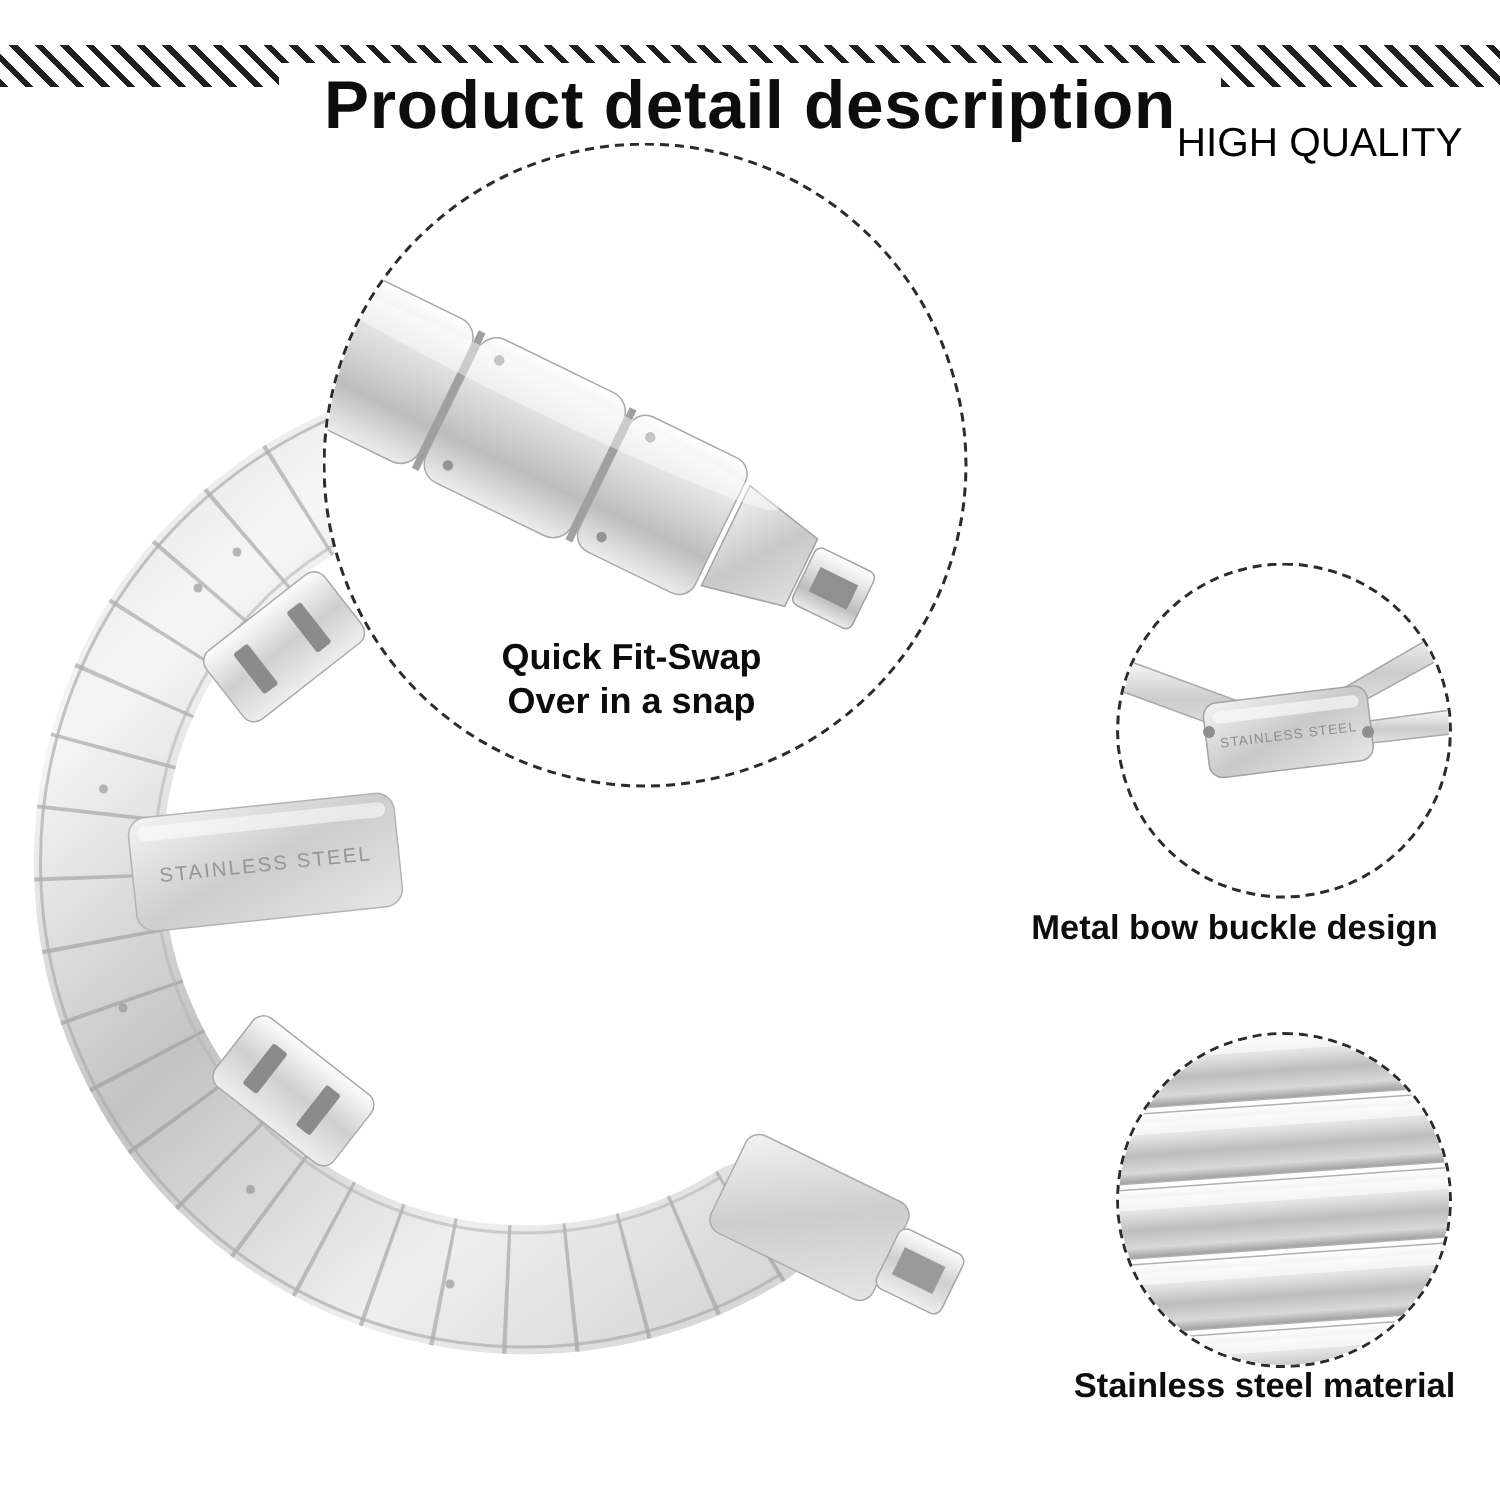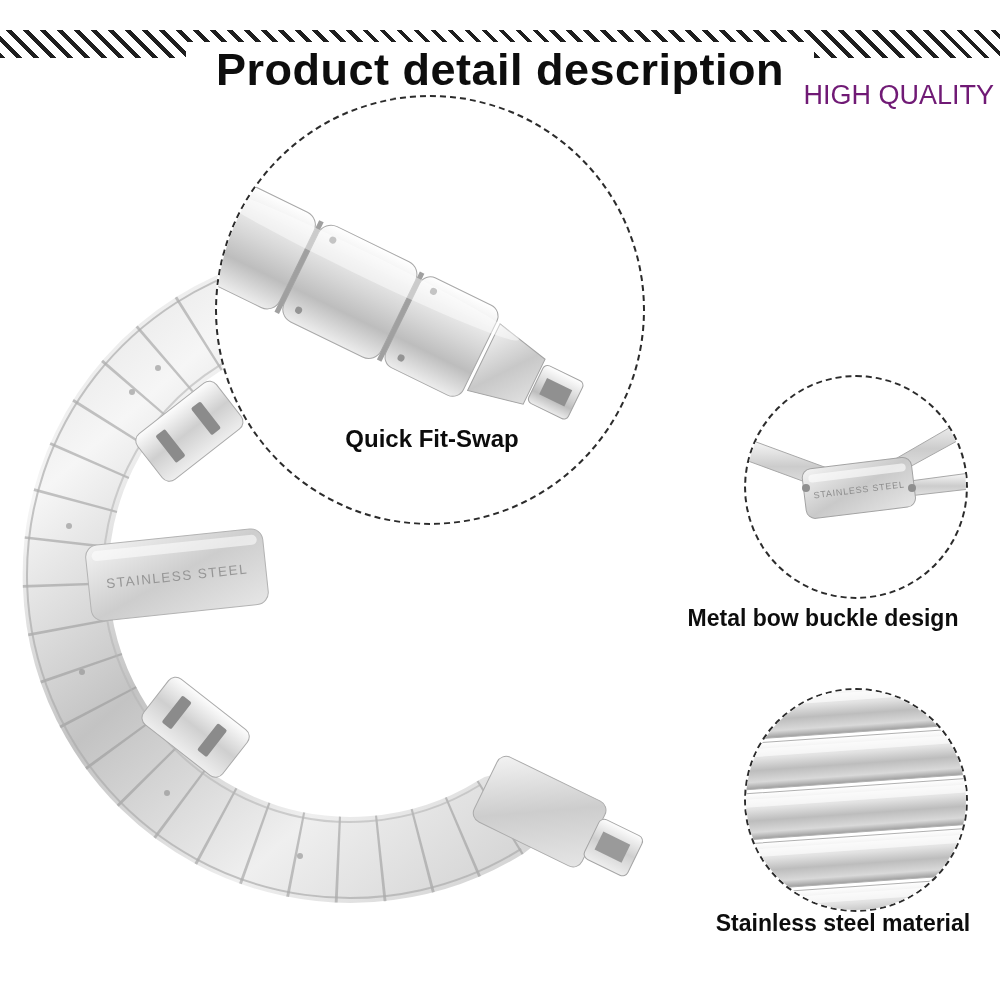--- a/index.html
+++ b/index.html
@@ -7,35 +7,35 @@
   .canvas { position:relative; width:1000px; height:1000px; background:#fff; overflow:hidden; }
 
   
   .stripe-band { position:absolute; top:30px; left:0; width:1000px; height:28px;
     background:repeating-linear-gradient(45deg,#1f1f1f 0 4px,#ffffff 4px 12px); }
   .title-wrap { position:absolute; top:2px; left:0; width:1000px; text-align:center;margin-top:40px; }
   .page-title { display:inline-block; background:#fff; padding:2px 30px; font-size:45px;
     font-weight:bold; color:#0d0d0d; letter-spacing:0.5px; }
 
   
-  .quality { position:absolute; top:76px; right:6px; font-size:27px;
-    color:#701a75; line-height:1.45; }
+  .quality { position:absolute; top:76px; right:25px; font-size:27px;
+    color:#000000; line-height:1.45; }
 
   
   .band-svg { position:absolute; left:0; top:0; z-index:1; }
 
   
   .zoom { position:absolute; border:2px dashed #2b2b2b; border-radius:50%; background:#fff;
     overflow:hidden; z-index:2; }
   .zoom svg { display:block; }
   #zoom-quick-fit { left:215px; top:95px; width:430px; height:430px; }
   #zoom-buckle    { left:744px; top:375px; width:224px; height:224px; }
   #zoom-material  { left:744px; top:688px; width:224px; height:224px; }
 
-  .quick-fit-text { position:absolute; left:217px; top:424px; width:430px; text-align:center;
+  .quick-fit-text { position:absolute; left:206px; top:424px; width:430px; text-align:center;
     z-index:3; font-weight:bold; font-size:24px; line-height:1.22; color:#0c0c0c; }
 
   .callout-label { position:absolute; z-index:3; font-weight:bold; font-size:23px; color:#0d0d0d;
     width:360px; text-align:center; }
   #label-buckle   { left:643px; top:605px; }
   #label-material { left:663px; top:910px; }
 </style>
 </head>
 <body>
 
@@ -140,20 +140,21 @@
         <circle cx="129" cy="92" r="3.5" fill="#949494"></circle>
         <circle cx="242" cy="16" r="3.5" fill="#949494"></circle>
         <circle cx="242" cy="90" r="3.5" fill="#949494"></circle>
         <ellipse cx="160" cy="22" rx="180" ry="12" fill="#ffffff" opacity="0.45"></ellipse>
       </g>
     </svg>
   </div>
 
   <div class="quick-fit-text">
     <div>Quick Fit-Swap</div>
+    <div>Over in a snap</div>
   </div>
 
   <div class="zoom" id="zoom-buckle">
     <svg width="224" height="224" viewBox="0 0 224 224">
       <defs>
         <linearGradient id="linkGrad3" x1="0" y1="0" x2="0" y2="1">
           <stop offset="0" stop-color="#fafafa"></stop>
           <stop offset="0.5" stop-color="#cccccc"></stop>
           <stop offset="1" stop-color="#e9e9e9"></stop>
         </linearGradient>

